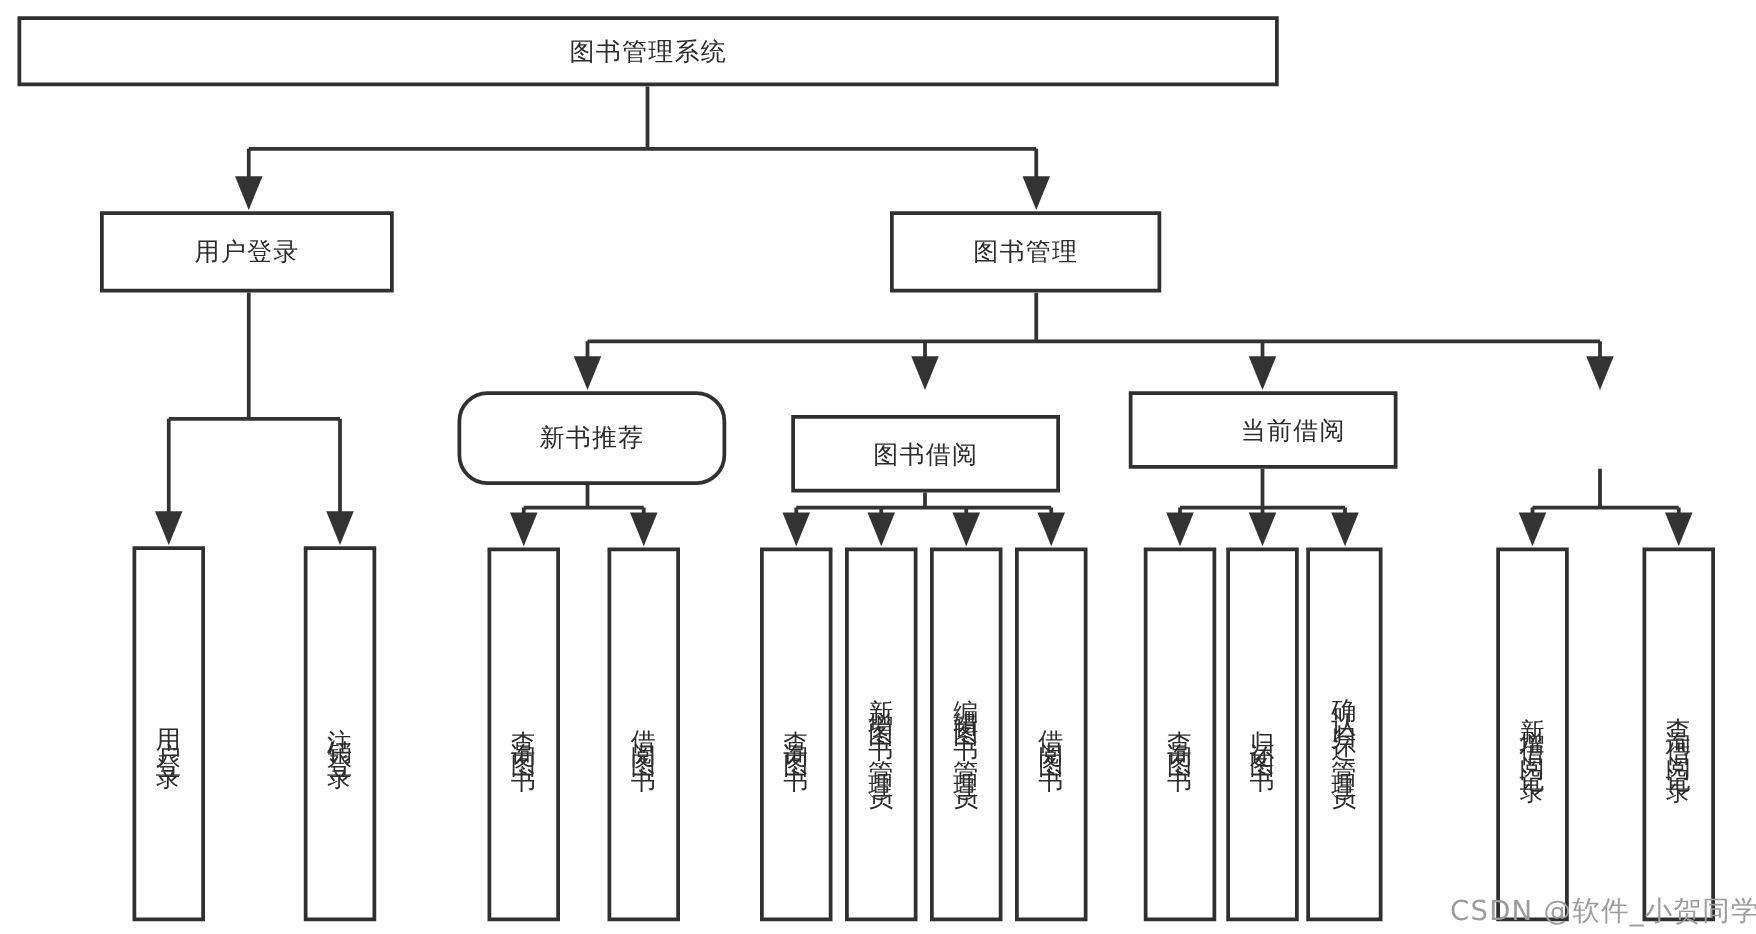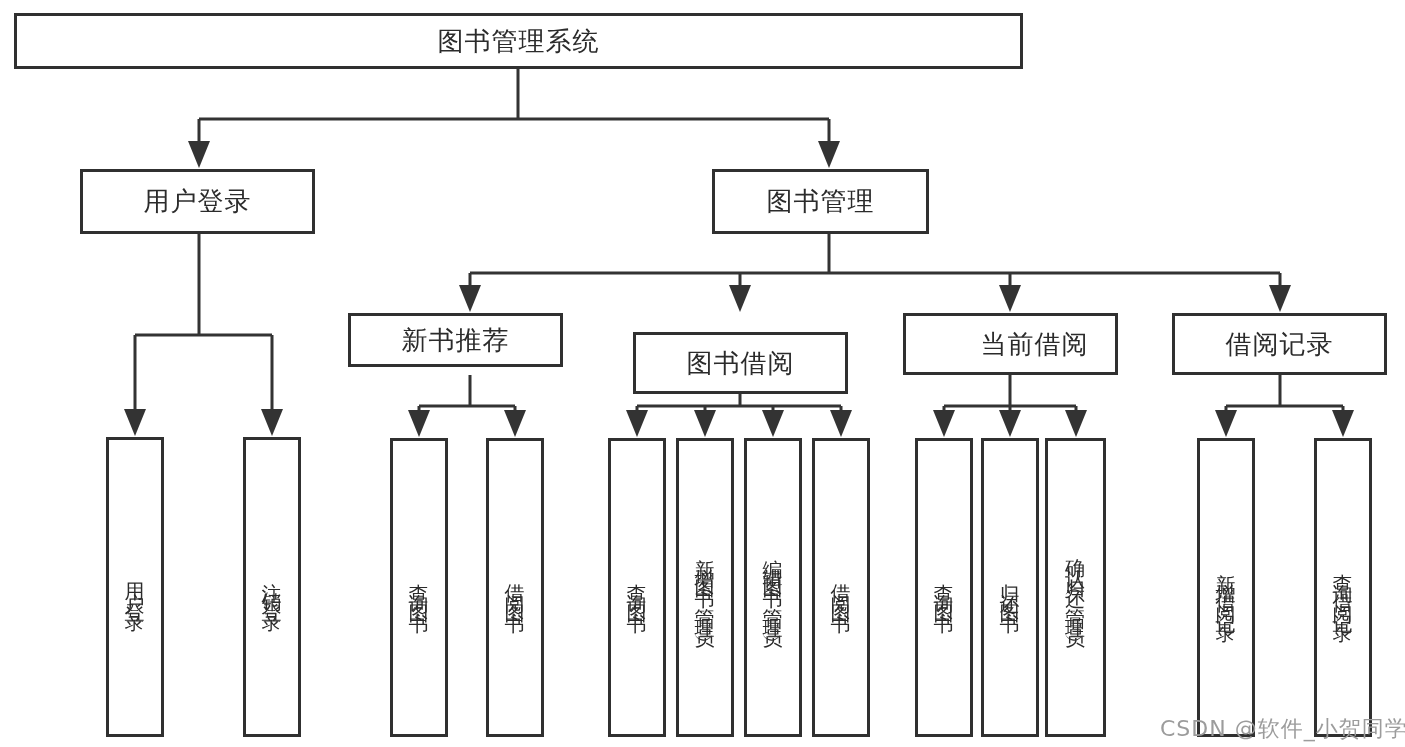--- a/index.html
+++ b/index.html
@@ -22,21 +22,21 @@
     position: absolute;
     box-sizing: border-box;
     border: 3px solid #303030;
     background: #ffffff;
     display: flex;
     align-items: center;
     justify-content: center;
     color: #2b2b2b;
   }
   .hnode {
-    font-size: 26px;
+    font-size: 20px;
     letter-spacing: 1px;
     white-space: nowrap;
     text-align: right;
   }
   .vnode {
     writing-mode: vertical-rl;
     text-orientation: mixed;
     font-size: 20px;
     letter-spacing: 10px;
     line-height: 1;
@@ -101,24 +101,23 @@
       <polygon points="1215,410 1237,410 1226,437"></polygon>
       <polygon points="1332,410 1354,410 1343,437"></polygon>
     </g>
   </svg>
 
   <div class="node hnode" style="left:14px; top:13px; width:1009px; height:56px;">图书管理系统</div>
 
   <div class="node hnode" style="left:80px; top:169px; width:235px; height:65px;">用户登录</div>
   <div class="node hnode" style="left:712px; top:169px; width:217px; height:65px;">图书管理</div>
 
-  <div class="node hnode" style="left:348px; top:313px; width:215px; height:54px;">新书推荐</div>
+  <div class="node hnode" style="left:366px; top:313px; width:215px; height:75px;border-radius:24px;">新书推荐</div>
   <div class="node hnode" style="left:633px; top:313px; width:215px; height:62px;margin-top:19px;">图书借阅</div>
   <div class="node hnode" style="left:903px; top:313px; width:215px; height:62px;padding-left:48px;">当前借阅</div>
-  <div class="node hnode" style="left:1172px; top:313px; width:215px; height:62px;">借阅记录</div>
 
   <div class="node vnode" style="left:106px; top:437px; width:58px; height:300px;">用户登录</div>
   <div class="node vnode" style="left:243px; top:437px; width:58px; height:300px;">注销登录</div>
 
   <div class="node vnode" style="left:390px; top:438px; width:58px; height:299px;">查询图书</div>
   <div class="node vnode" style="left:486px; top:438px; width:58px; height:299px;">借阅图书</div>
 
   <div class="node vnode" style="left:608px; top:438px; width:58px; height:299px;">查询图书</div>
   <div class="node vnode" style="left:676px; top:438px; width:58px; height:299px;">新增图书（管理员）</div>
   <div class="node vnode" style="left:744px; top:438px; width:58px; height:299px;">编辑图书（管理员）</div>

